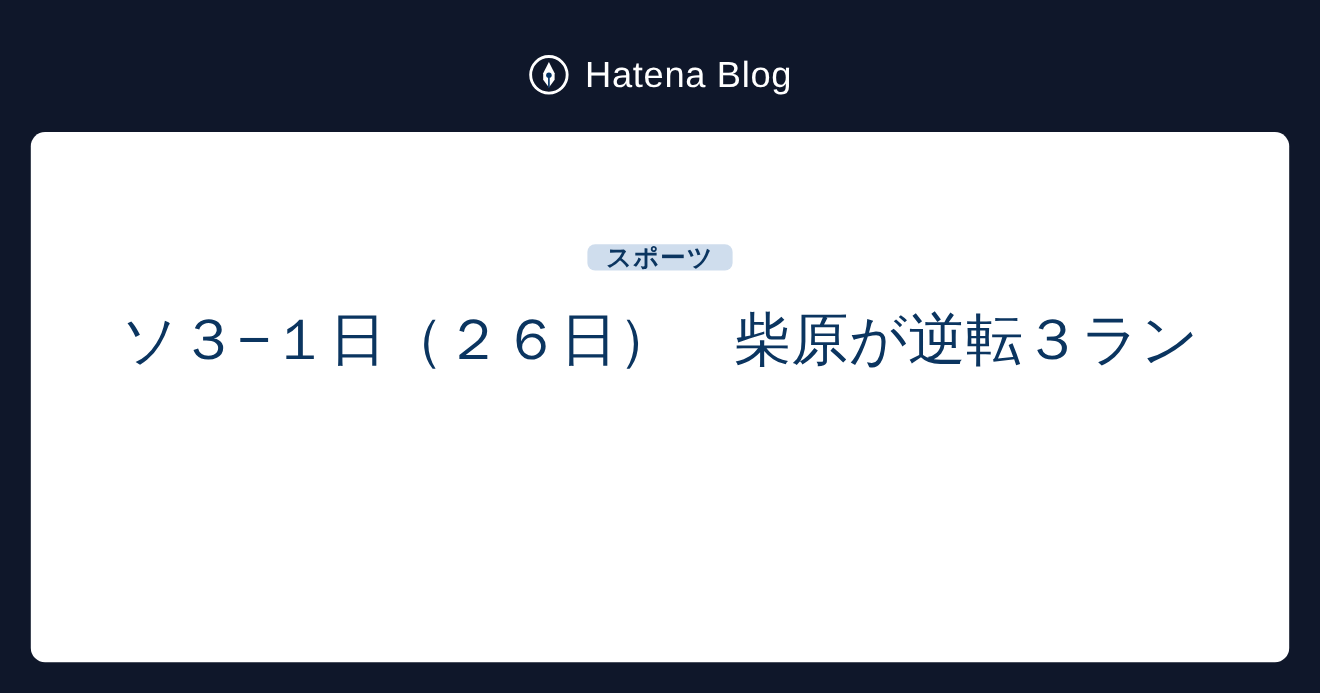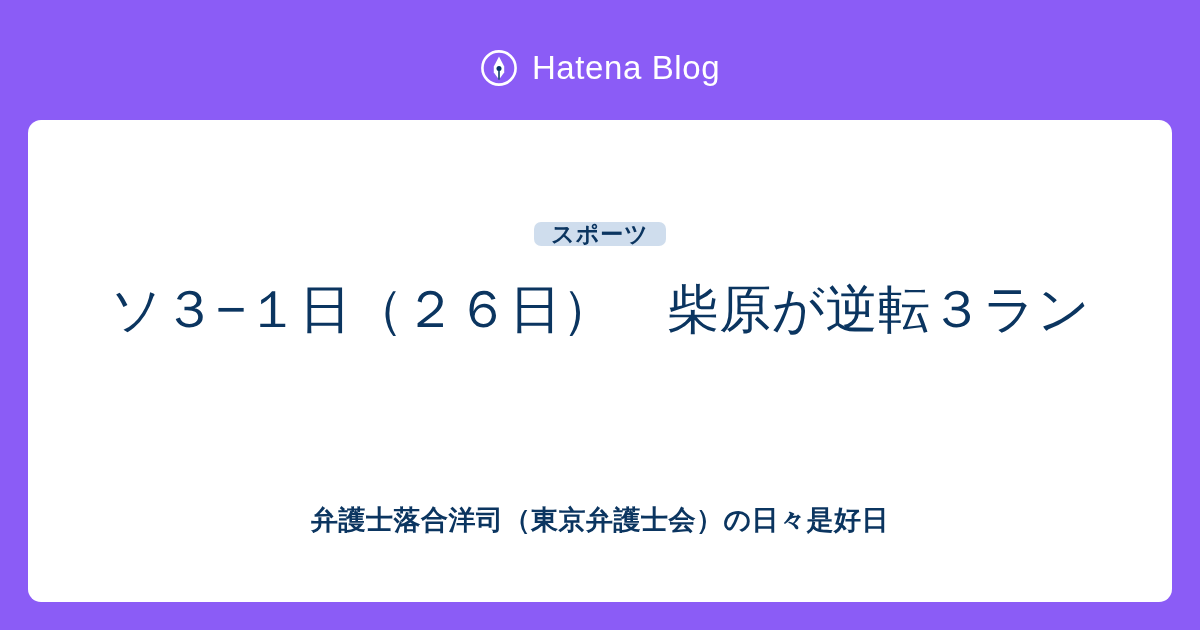--- a/index.html
+++ b/index.html
@@ -13,21 +13,21 @@
     overflow: hidden;
     background: #033263;
     font-family: "Liberation Sans", "DejaVu Sans", sans-serif;
     -webkit-font-smoothing: antialiased;
   }
 
   .page {
     position: relative;
     width: 1200px;
     height: 630px;
-    background: #8b5cf6;
+    background: #0f172a;
     box-sizing: border-box;
   }
 
   
   .brand {
     position: absolute;
     top: 40px;
     left: 0;
     width: 1200px;
     height: 56px;
@@ -140,17 +140,16 @@
   </div>
 
   <div class="card">
 
     <div class="tag-row">
       <span class="tag">スポーツ</span>
     </div>
 
     <h1 class="entry-title">ソ３−１日（２６日）　柴原が逆転３ラン</h1>
 
-    <div class="blog-title">弁護士落合洋司（東京弁護士会）の日々是好日</div>
 
   </div>
 
 </div>
 
 </body></html>

